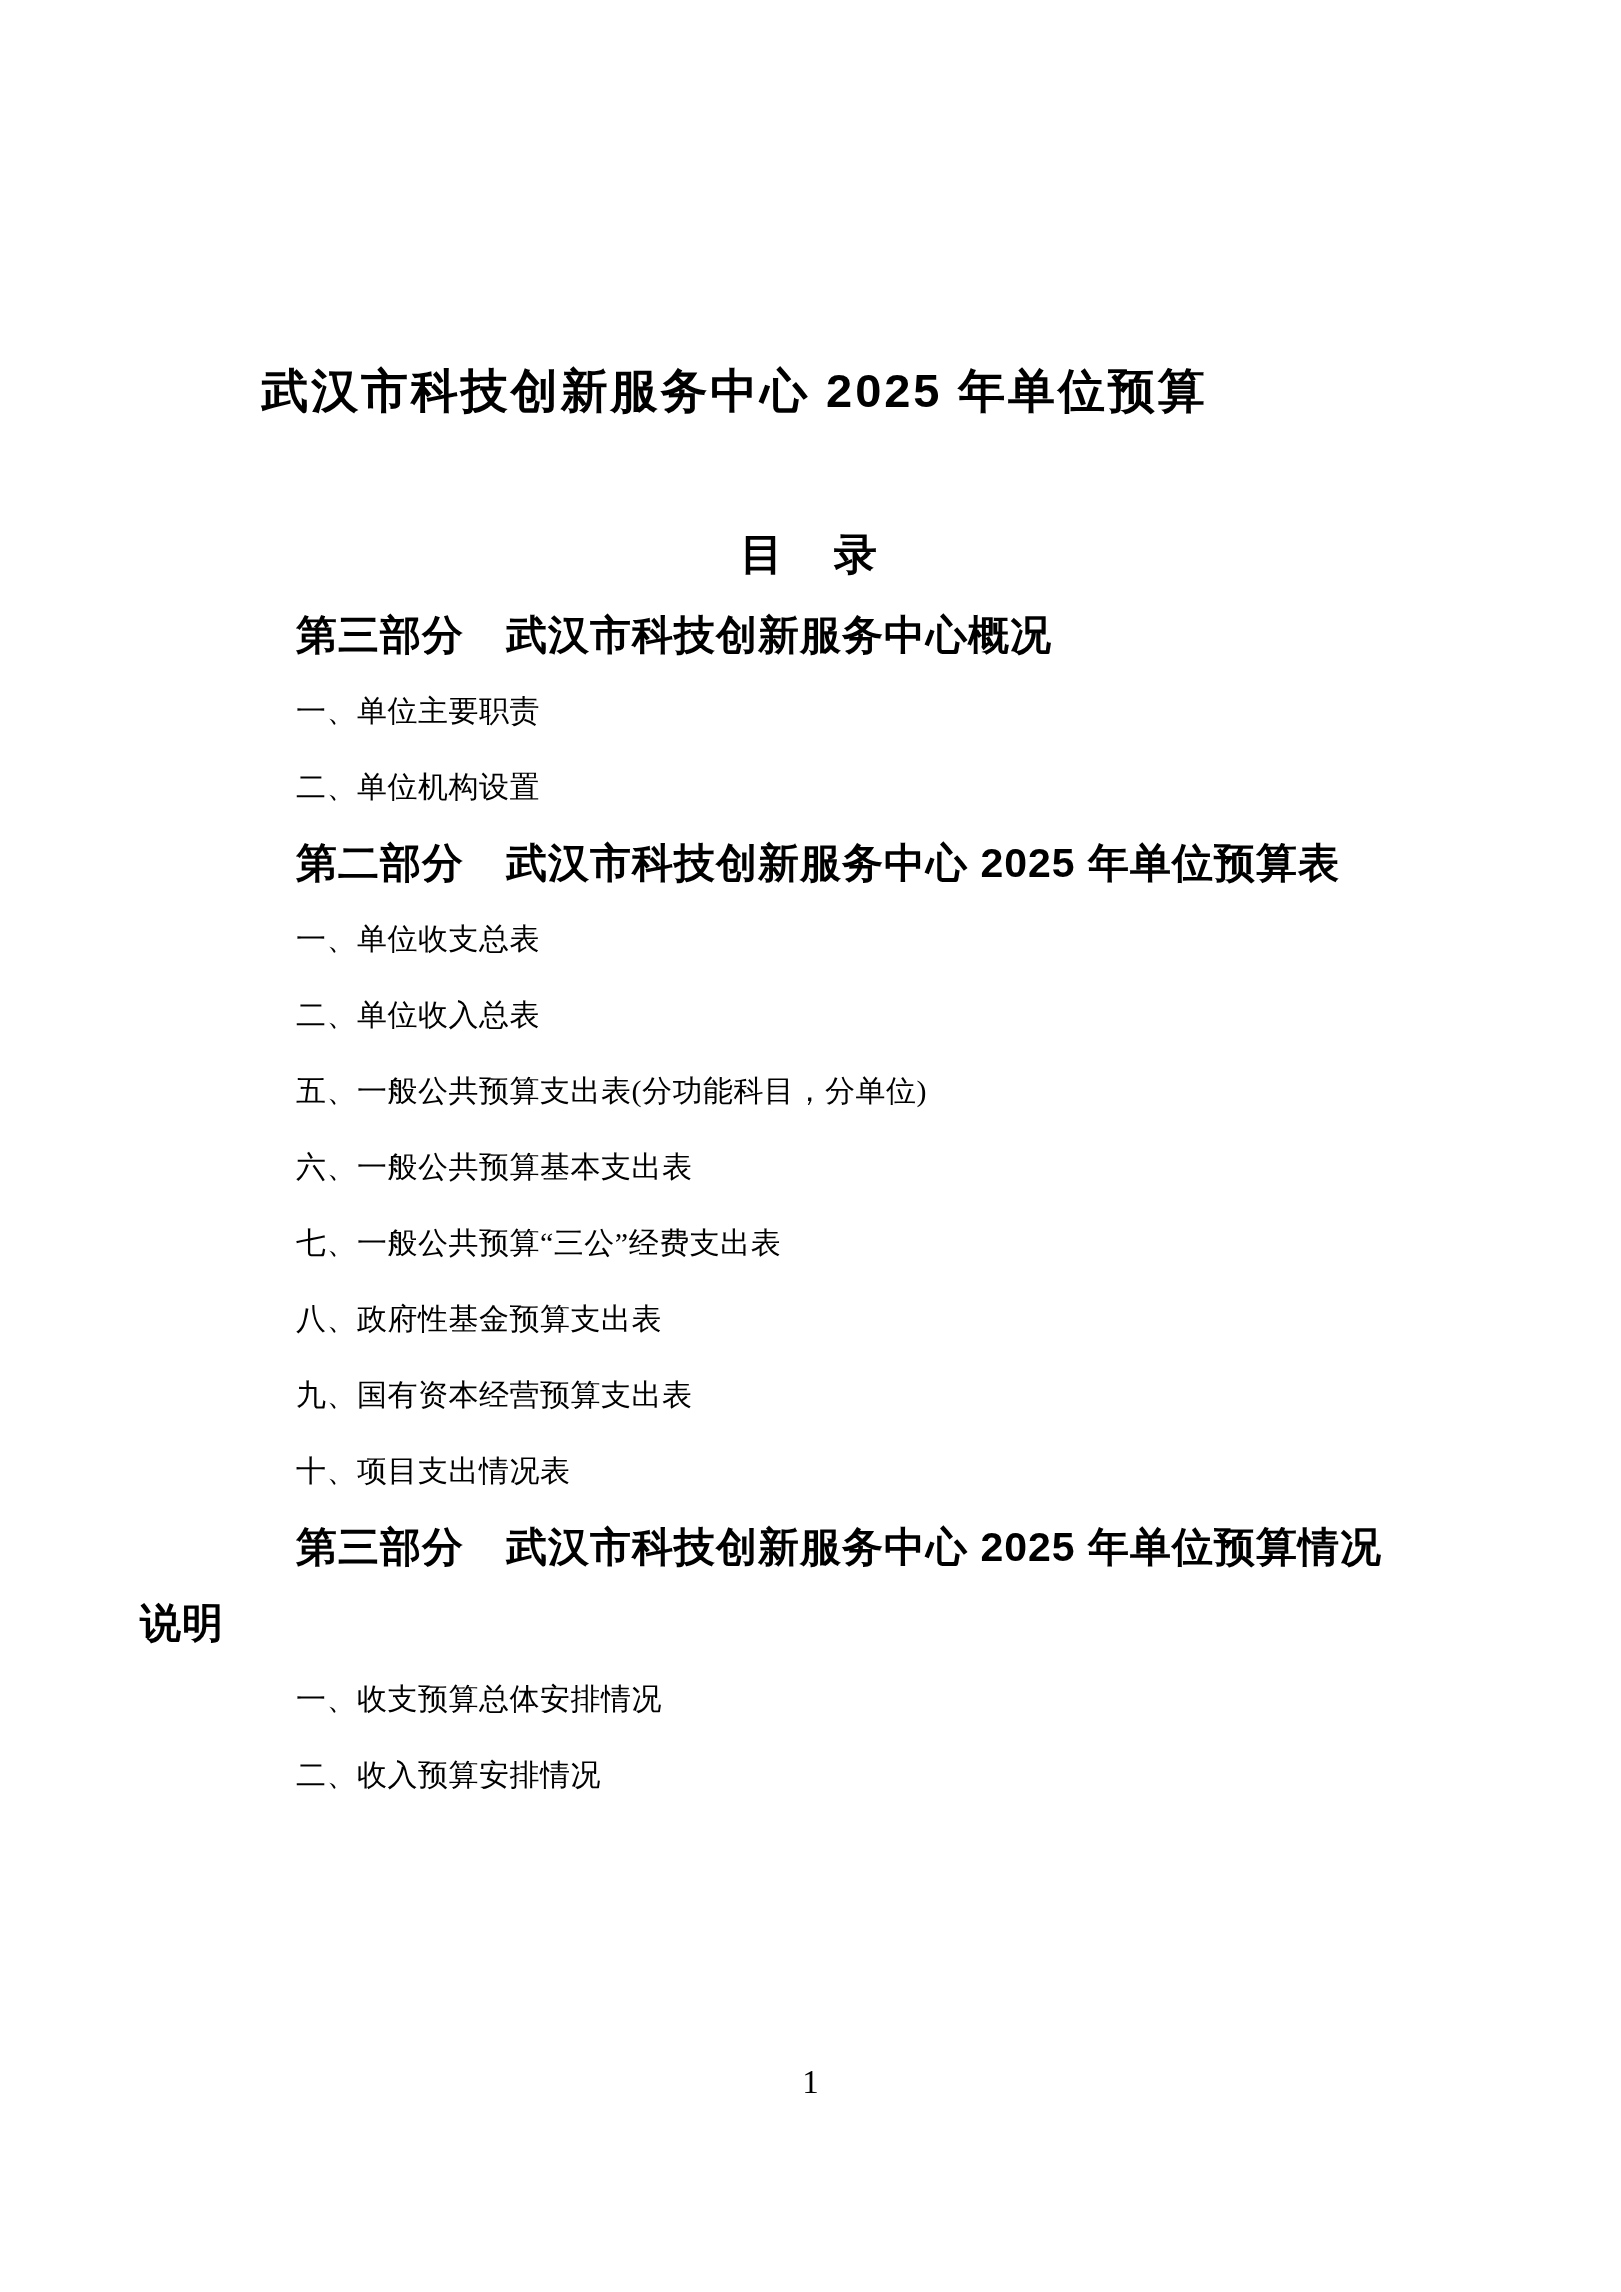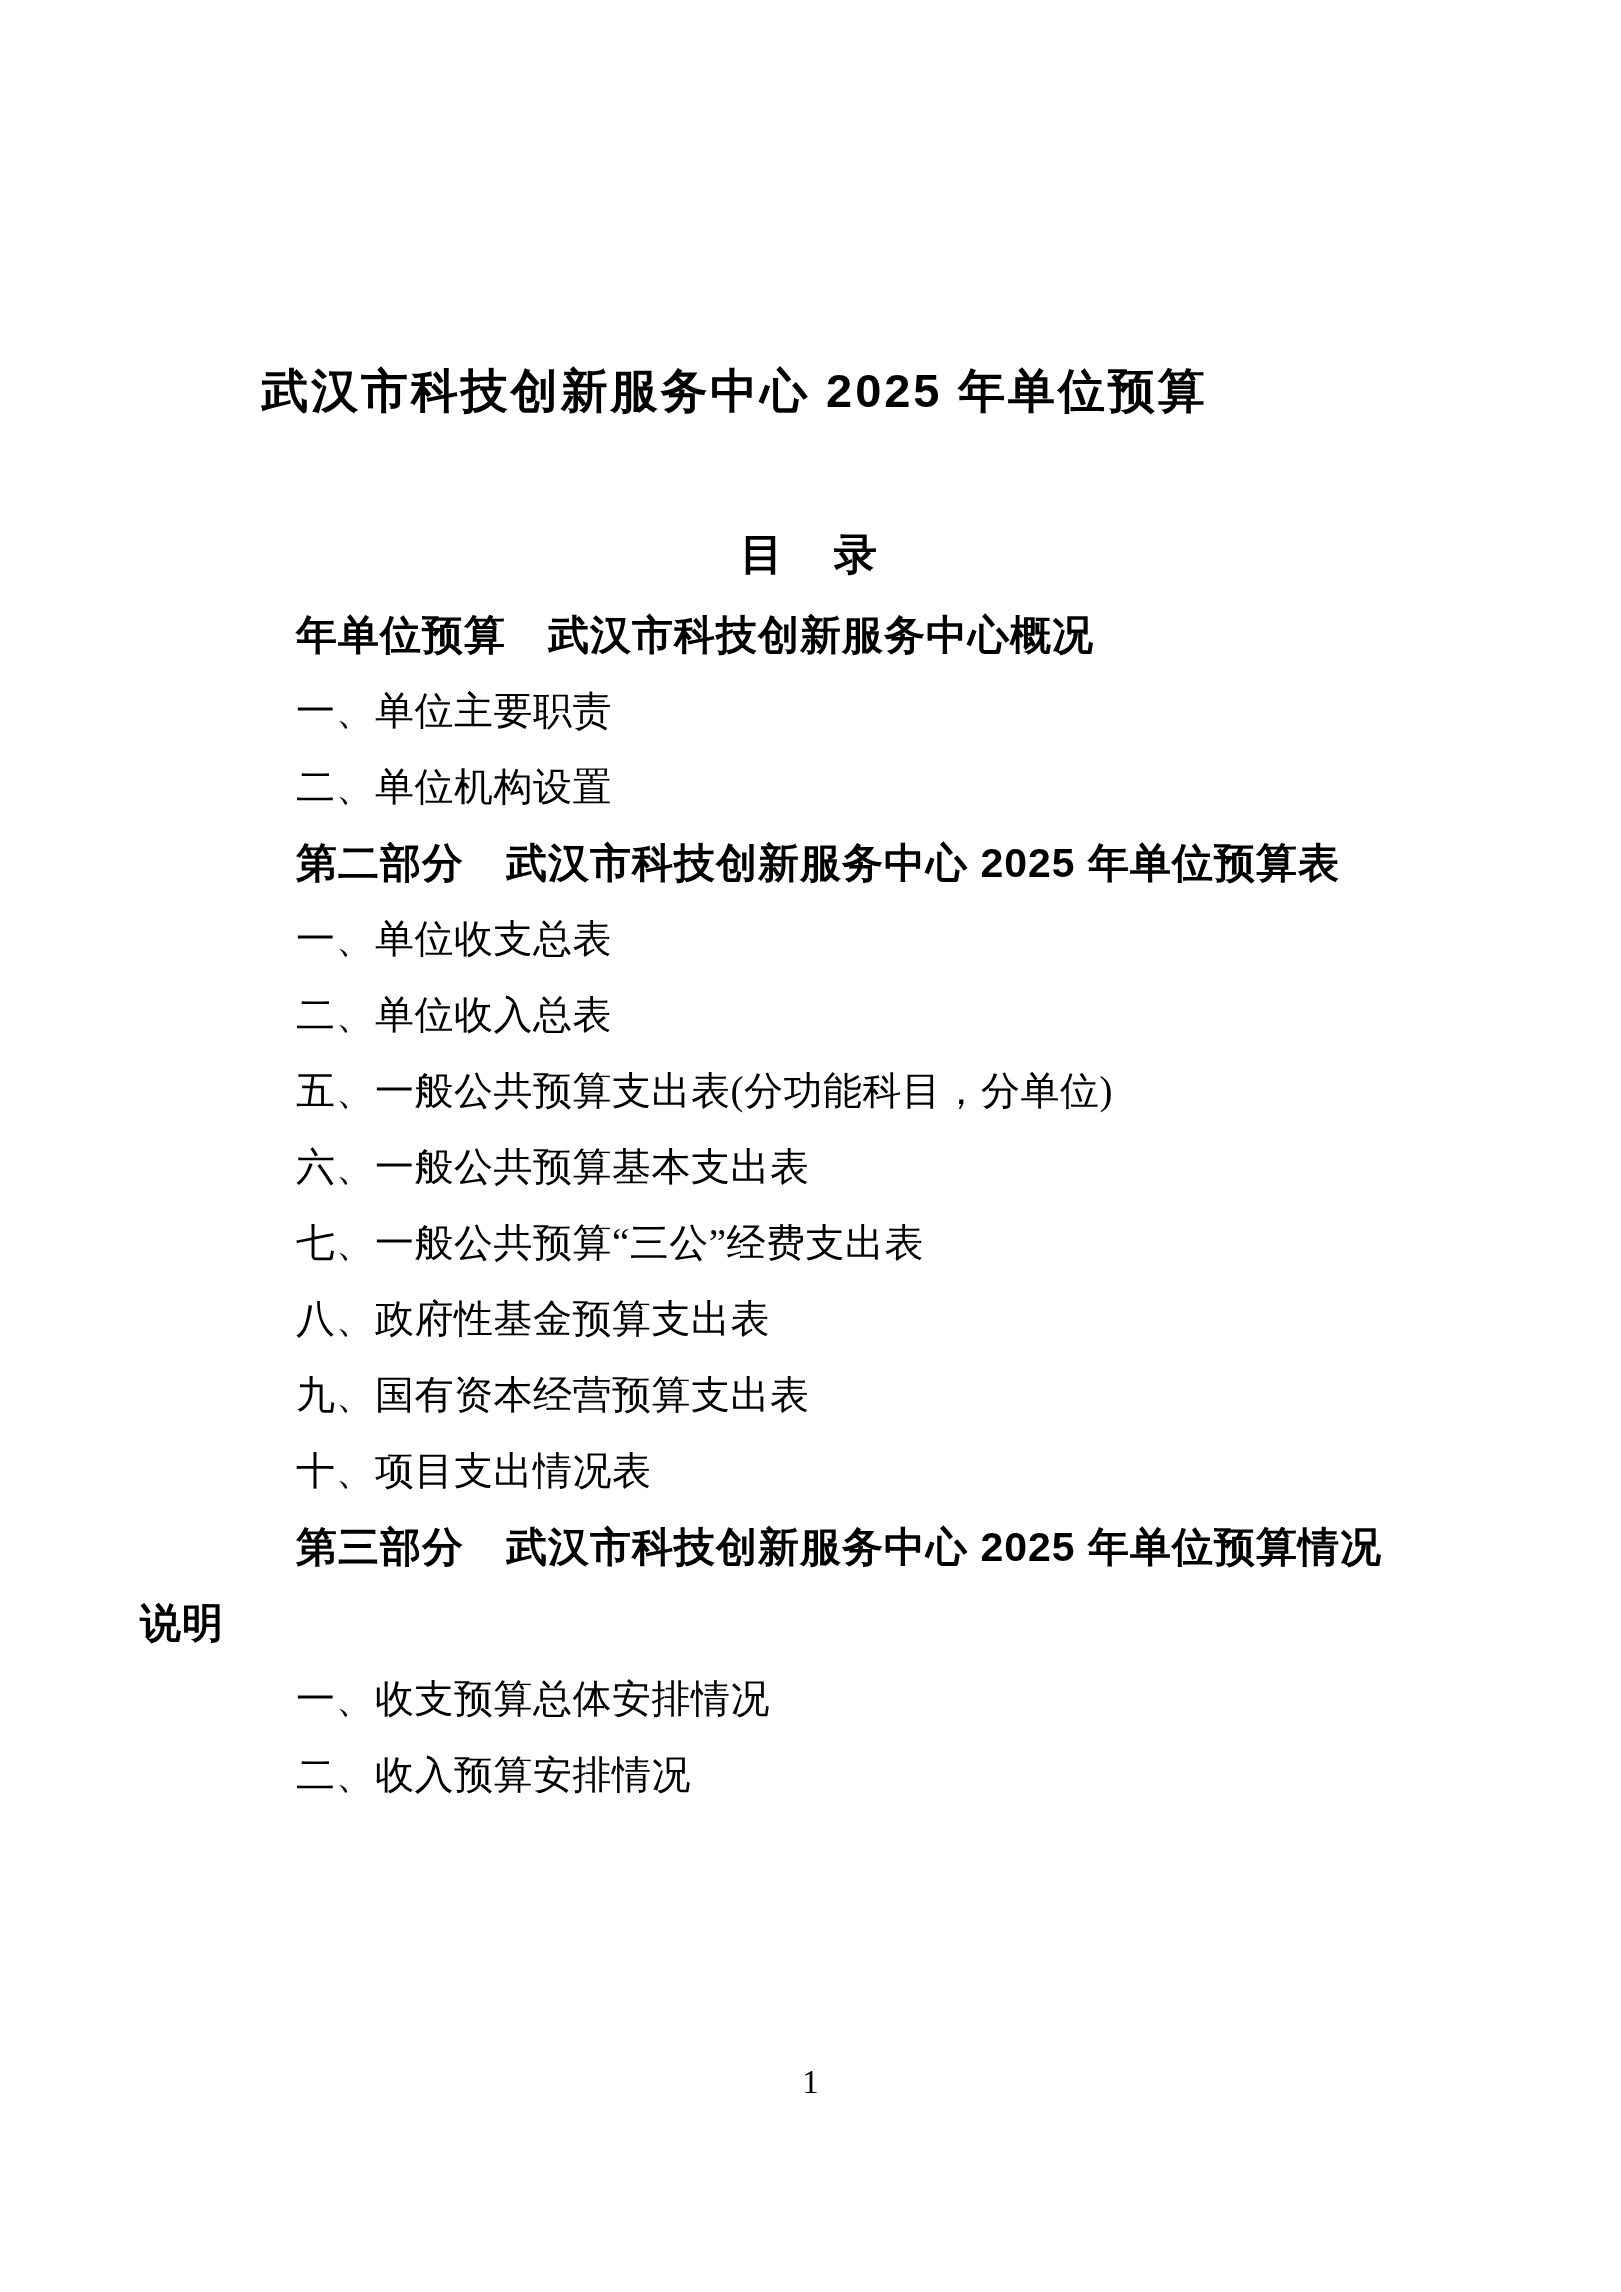--- a/index.html
+++ b/index.html
@@ -67,21 +67,21 @@
   .toc-part-cont {
     font-family: "Liberation Sans", "DejaVu Sans", sans-serif;
     font-weight: bold;
     font-size: 41px;
     padding-left: 0;
     letter-spacing: 1px;
   }
   .toc-item {
     font-family: "Liberation Serif", "DejaVu Serif", serif;
     font-weight: normal;
-    font-size: 39px;
+    font-size: 30px;
     padding-left: 156px;
     letter-spacing: 0.5px;
   }
   .page-number {
     position: absolute;
     top: 2061px;
     left: 0;
     width: 1621px;
     text-align: center;
     font-family: "Liberation Serif", "DejaVu Serif", serif;
@@ -93,21 +93,21 @@
 <body>
 
 <div class="page">
 
   <div class="doc-title">武汉市科技创新服务中心 2025 年单位预算</div>
 
   <div class="toc-title">目　录</div>
 
   <div class="toc-body">
 
-    <div class="toc-line toc-part">年单位预算　武汉市科技创新服务中心概况</div>
+    <div class="toc-line toc-part">第三部分　武汉市科技创新服务中心概况</div>
 
     <div class="toc-line toc-item">一、单位主要职责</div>
 
     <div class="toc-line toc-item">二、单位机构设置</div>
 
     <div class="toc-line toc-part">第二部分　武汉市科技创新服务中心 2025 年单位预算表</div>
 
     <div class="toc-line toc-item">一、单位收支总表</div>
 
     <div class="toc-line toc-item">二、单位收入总表</div>

